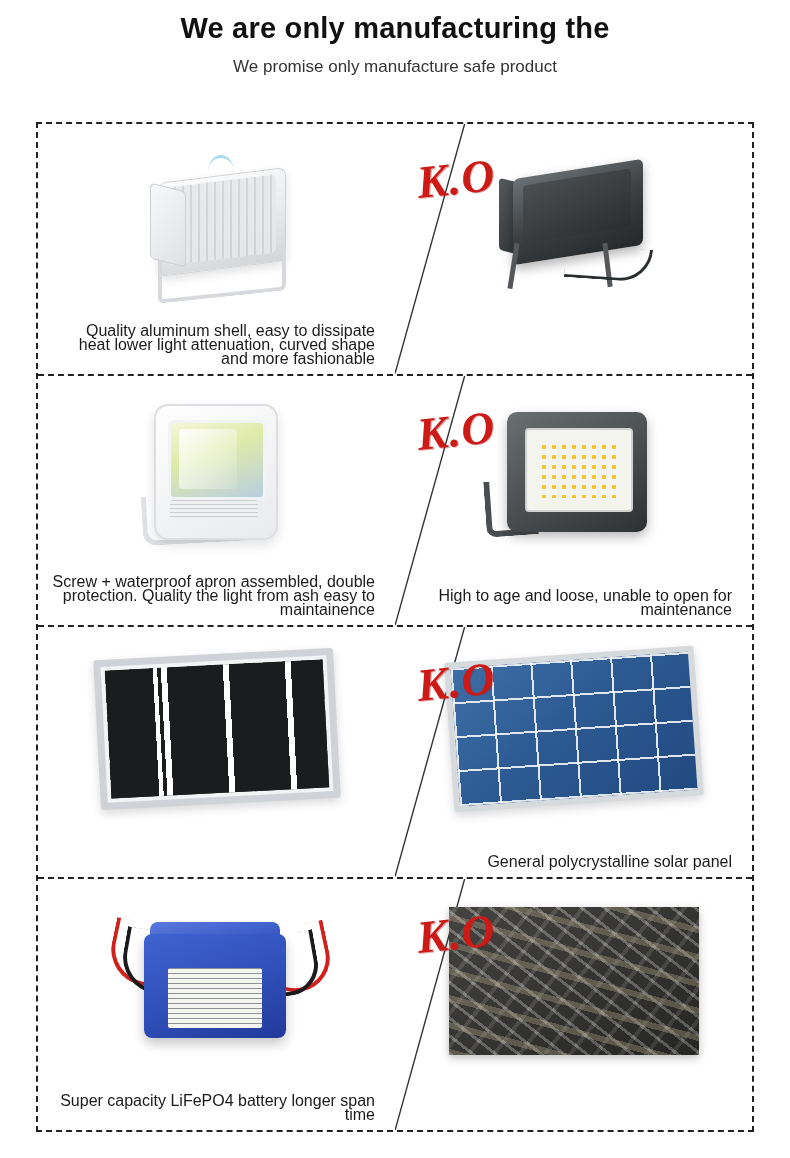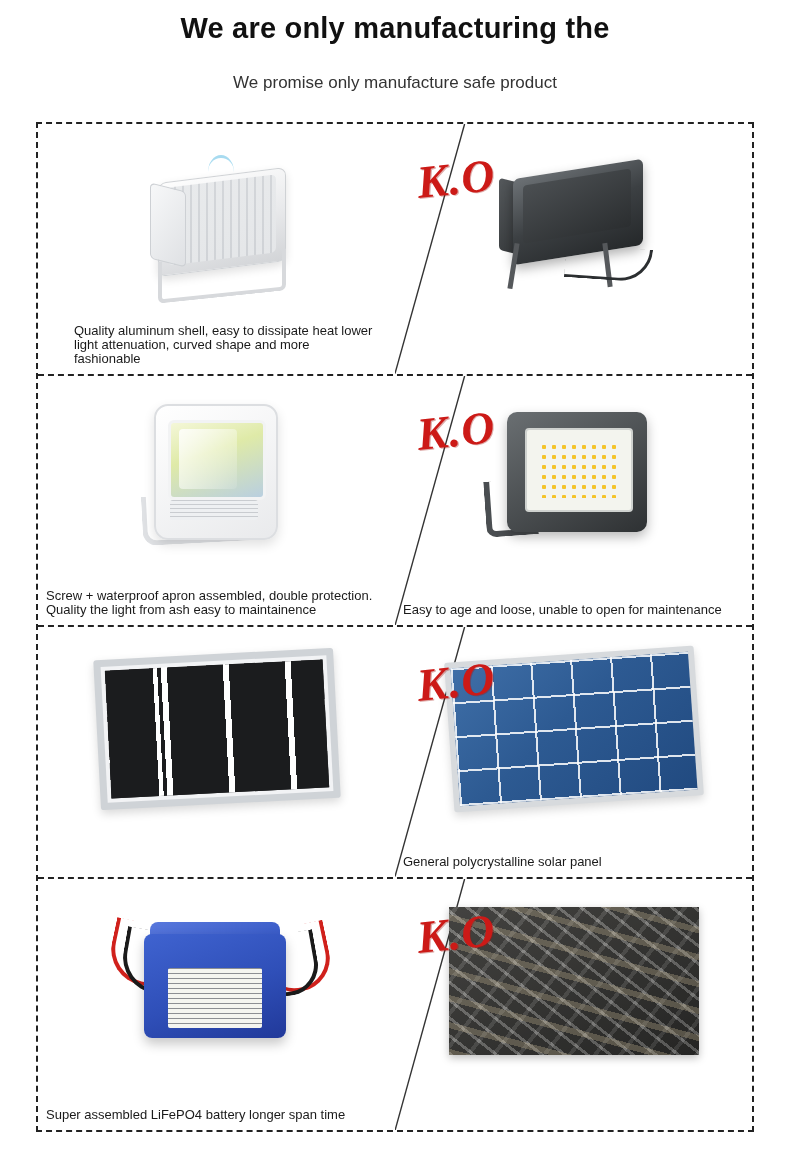--- a/index.html
+++ b/index.html
@@ -28,21 +28,21 @@
   }
   .header h1 {
     margin: 0;
     font-size: 29px;
     line-height: 36px;
     font-weight: bold;
     letter-spacing: 0.2px;
     color: #111111;
   }
   .header .subtitle {
-    margin-top: 27px;
+    margin-top: 11px;
     font-size: 17px;
     color: #333333;
     font-weight: normal;
   }
   
   .compare {
     position: absolute;
     left: 36px;
     top: 122px;
     width: 718px;
@@ -84,22 +84,22 @@
     bottom: 52px;
     display: flex;
     align-items: center;
     justify-content: center;
   }
   .caption {
     position: absolute;
     left: 8px;
     right: 20px;
     bottom: 8px;
-    text-align: left;
-    font-size: 13px;
+    text-align: right;
+    font-size: 16px;
     line-height: 14px;
     color: #1a1a1a;
   }
   .caption.left-cap { padding-left: 28px; }
   .ko {
     position: absolute;
     left: 22px;
     top: 28px;
     font-family: "Liberation Serif", serif;
     font-style: italic;
@@ -368,21 +368,21 @@
         <div class="media">
           <div class="art lamp-dark">
             <div class="bracket"></div>
             <div class="shell"></div>
             <div class="glass">
                 <div class="leds"></div>
               </div>
           </div>
         </div>
         <div class="ko">K.O</div>
-        <div class="caption">Easy to age and loose, unable to open for maintenance</div>
+        <div class="caption">High to age and loose, unable to open for maintenance</div>
       </div>
     </div>
 
     <div class="row">
       <div class="cell">
         <div class="media">
           <div class="art panel-mono">
             <div class="frame">
                 <div class="glass">
                   <div class="cells"></div>
@@ -415,21 +415,21 @@
           <div class="art battery">
             <div class="wire-red"></div>
             <div class="wire-black"></div>
             <div class="wire-r2"></div>
             <div class="wire-b2"></div>
             <div class="top"></div>
             <div class="pack"></div>
             <div class="sticker"></div>
           </div>
         </div>
-        <div class="caption">Super assembled LiFePO4 battery longer span time</div>
+        <div class="caption">Super capacity LiFePO4 battery longer span time</div>
       </div>
       <div class="cell">
         <div class="diag">
           <svg viewBox="0 0 359 250" preserveAspectRatio="none">
               <line x1="70" y1="0" x2="0" y2="250" stroke="#333" stroke-width="1.4"></line>
             </svg>
         </div>
         <div class="media">
           <div class="batt-pile"></div>
         </div>

